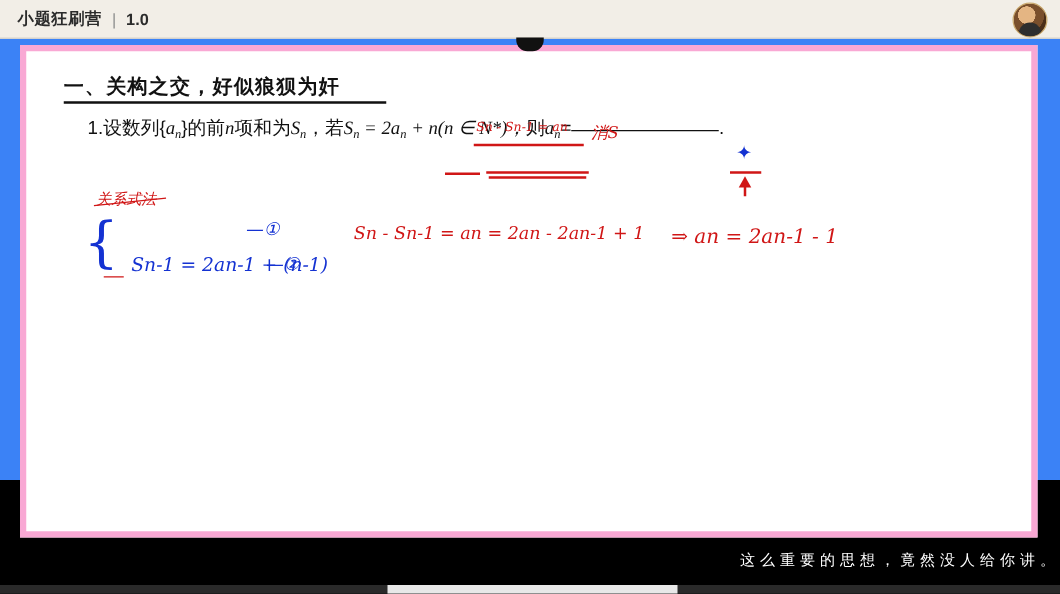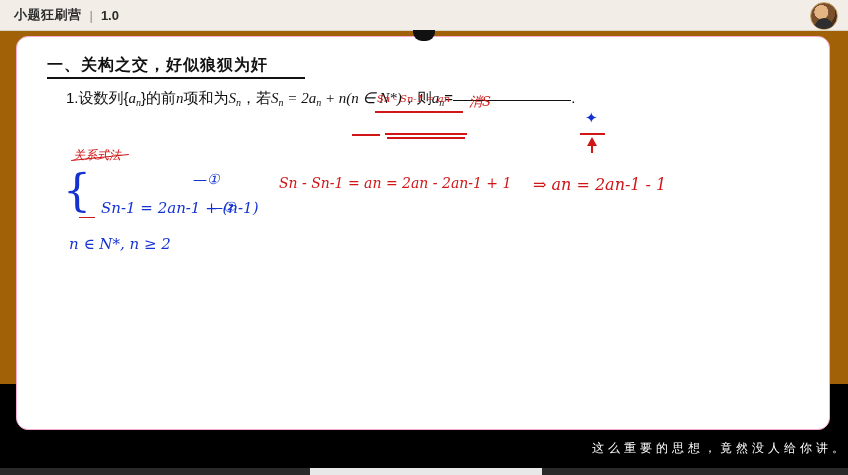--- a/index.html
+++ b/index.html
@@ -10,21 +10,21 @@
   body {
     width: 848px;
     height: 475px;
     font-family: "Liberation Sans", sans-serif;
     overflow: hidden;
   }
   .screen {
     position: relative;
     width: 848px;
     height: 384px;
-    background: #a16207;
+    background: #3b82f6;
   }
   
   .topbar {
     position: absolute;
     left: 0; top: 0;
     width: 848px; height: 30px;
     background: #f2eee7;
     border-bottom: 1px solid #d8d2c8;
     display: flex;
     align-items: center;
@@ -64,22 +64,22 @@
     width: 18px; height: 12px;
     border-radius: 9px 9px 2px 2px;
     background: #2e2e2e;
   }
   
   .slide {
     position: absolute;
     left: 16px; top: 36px;
     width: 814px; height: 394px;
     background: #ffffff;
-    border: 1px solid #f9a8d4;
-    border-radius: 12px;
+    border: 5px solid #f9a8d4;
+    border-radius: 0;
     box-sizing: border-box;
     text-decoration: underline;
   }
   
   .notch {
     position: absolute;
     left: 50%;
     transform: translateX(-50%);
     top: 30px;
     width: 22px; height: 11px;
@@ -244,21 +244,20 @@
     <div class="a-arrow-stem"></div>
 
     <div class="hw a-method">关系式法</div>
     <div class="a-method-strike"></div>
 
     <div class="brace">{</div>
     <div class="hw hw-blue a-eq2">Sn-1 = 2an-1 + (n-1)</div>
     <div class="hw hw-blue a-circ1">—①</div>
     <div class="hw hw-blue a-circ2">—②</div>
     <div class="a-sn1-underline"></div>
-    <div class="hw hw-blue a-cond">n ∈ N*,  n ≥ 2</div>
 
     <div class="hw hw-red a-der1">Sn - Sn-1 = an = 2an - 2an-1 + 1</div>
     <div class="hw hw-red a-der2">⇒  an = 2an-1 - 1</div>
 
   </div>
 
   <div class="notch"></div>
 
   <div class="caption">这么重要的思想，竟然没人给你讲。</div>
   <div class="progress-track"></div>

